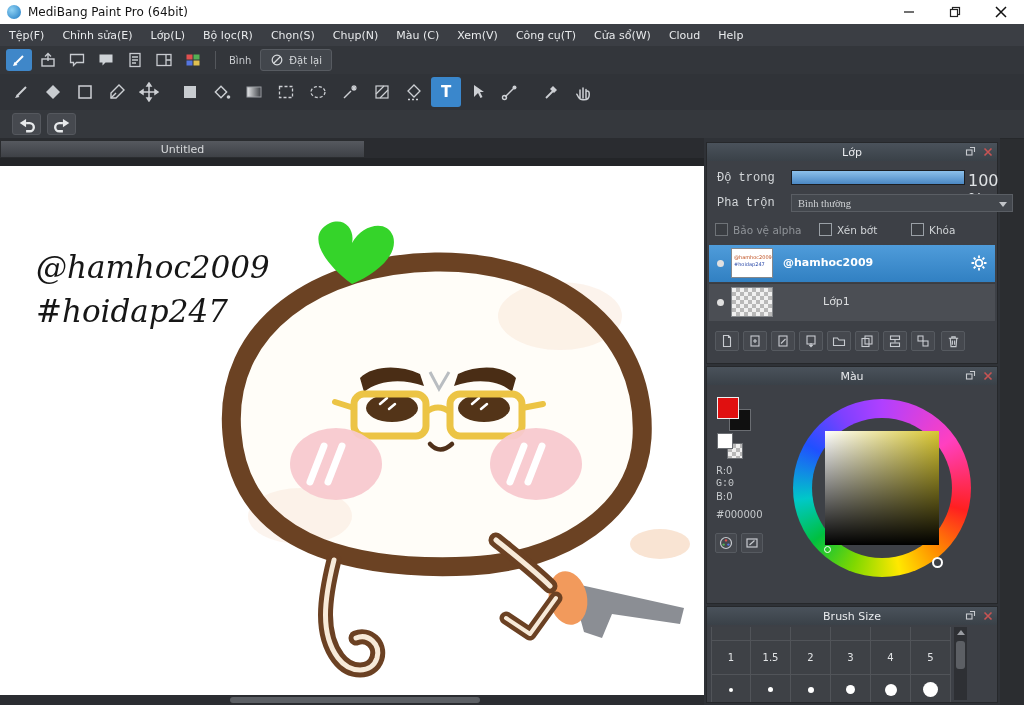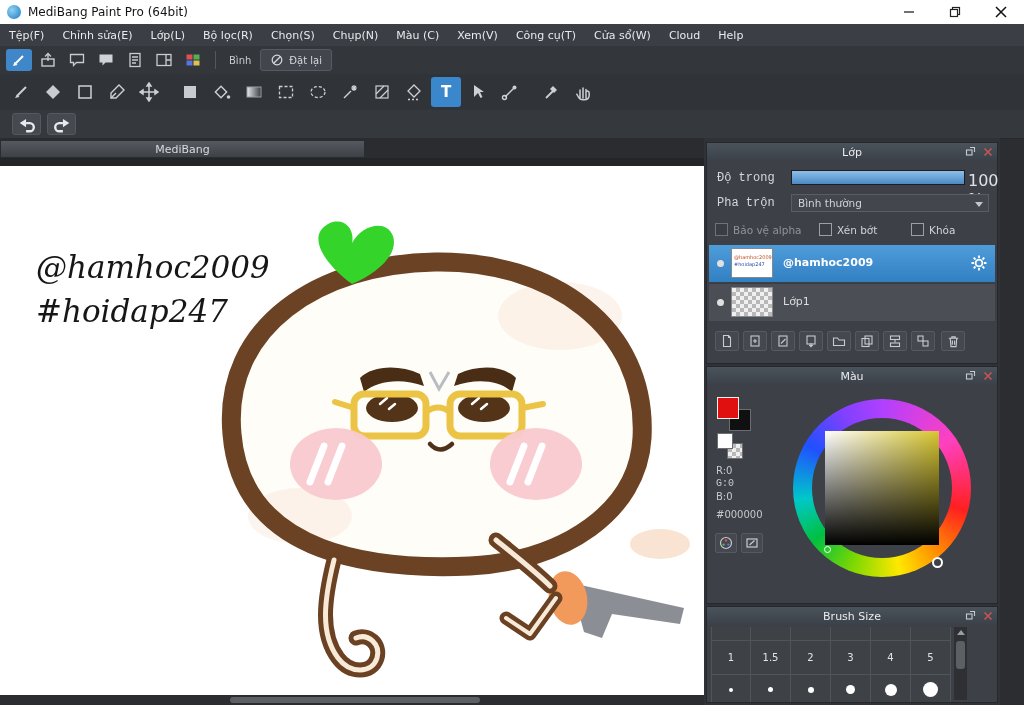--- a/index.html
+++ b/index.html
@@ -45,35 +45,35 @@
   .side{position:absolute;top:138px;left:704px;width:296px;bottom:0;background:#2f3237;}
   .panel{position:absolute;left:2px;width:292px;background:#3d4046;border:1px solid #26282b;box-sizing:border-box;}
   .panel-header{height:18px;background:linear-gradient(#4a525b,#3a4148);display:flex;align-items:center;position:relative;}
   .panel-title{flex:1;text-align:center;font-size:11px;color:#e9ebee;}
   .panel-icons{position:absolute;right:3px;top:2px;display:flex;gap:4px;}
   .ph-btn{width:13px;height:13px;display:flex;align-items:center;justify-content:center;}
   .p-label{position:absolute;font-size:12px;color:#d4d7da;font-family:Liberation Mono, monospace;}
   .slider{position:absolute;left:84px;top:27px;width:172px;height:13px;background:#26282c;border:1px solid #1c1e21;}
   .slider-fill{width:100%;height:100%;background:linear-gradient(#8cc0ea,#4b88c4);}
   .slider-val{position:absolute;left:261px;top:28px;font-size:16px;color:#dfe2e5;}
-  .dropdown{position:absolute;left:84px;top:51px;width:198px;height:18px;background:#43474d;border:1px solid #5a5e64;box-sizing:border-box;display:flex;align-items:center;font-size:10.5px;color:#d0d3d6;padding-left:6px;}
+  .dropdown{position:absolute;left:84px;top:51px;width:222px;height:18px;background:#43474d;border:1px solid #5a5e64;box-sizing:border-box;display:flex;align-items:center;font-size:10.5px;color:#d0d3d6;padding-left:6px;font-family:Liberation Serif, serif;}
   .dd-chevron{position:absolute;right:5px;top:7px;width:0;height:0;border-left:4px solid transparent;border-right:4px solid transparent;border-top:5px solid #c2c5c9;}
   .cbrow{position:absolute;top:80px;left:0;width:100%;height:16px;}
   .cb{position:absolute;display:flex;align-items:center;gap:5px;font-size:10.5px;color:#d0d3d6;}
   .cb .box{width:11px;height:11px;border:1px solid #9aa0a6;background:#3a3d42;}
   .cb.dim{color:#8f9398;}
   .cb.dim .box{border-color:#6f7378;}
   .layer-row{position:absolute;left:2px;width:286px;height:37px;}
   .layer-row.selected{background:linear-gradient(#4f9cda,#3180c2);}
   .layer-row.normal{background:#4b4e54;border-top:1px solid #3a3d42;}
   .vis-dot{position:absolute;left:8px;top:15px;width:7px;height:7px;border-radius:50%;background:#e0e0e0;}
   .layer-thumb{position:absolute;left:22px;top:3px;width:42px;height:30px;border:1px solid #85888c;box-sizing:border-box;}
   .layer-name{position:absolute;left:74px;top:11px;font-size:11px;}
   .layer-row.selected .layer-name{color:#ffffff;font-weight:bold;}
-  .layer-row.normal .layer-name{color:#dcdee0;}
+  .layer-row.normal .layer-name{color:#dcdee0;margin-left:40px;}
   .gear{position:absolute;right:7px;top:9px;}
   .lbtn{position:absolute;top:188px;width:24px;height:20px;background:#45484e;border:1px solid #565a60;border-radius:2px;display:flex;align-items:center;justify-content:center;box-sizing:border-box;}
   .checker{background-image:conic-gradient(#b8b8b8 25%,#f0f0f0 0 50%,#b8b8b8 0 75%,#f0f0f0 0);background-size:8px 8px;}
   
   .swatch{position:absolute;box-sizing:border-box;}
   .rgb-line{position:absolute;left:9px;font-size:10px;color:#c6c9cc;}
   .cp-btn{position:absolute;width:22px;height:20px;background:#45484e;border:1px solid #565a60;border-radius:2px;display:flex;align-items:center;justify-content:center;box-sizing:border-box;}
   .hue-ring{position:absolute;left:86px;top:32px;width:178px;height:178px;border-radius:50%;
     background:conic-gradient(#b040ff,#ff40c0 55deg,#ff2020 105deg,#ff9000 140deg,#ffe800 168deg,#80d800 200deg,#00c040 232deg,#00c8c8 262deg,#2050ff 300deg,#8040ff 332deg,#b040ff 360deg);}
   .hue-inner{position:absolute;left:105px;top:51px;width:140px;height:140px;border-radius:50%;background:#3d4046;}
@@ -312,21 +312,21 @@
       <svg class="icon" width="20" height="18" viewBox="0 0 22 18">
           <polygon points="19,8 12,3.5 12,12.5" fill="#e8eaec"></polygon>
           <path d="M12,8 h-4 a4.5,4.5 0 0 0 0 9 h4" stroke="#e8eaec" stroke-width="2.6" fill="none"></path>
         </svg>
     </div>
   </div>
 
   <div class="canvas-region">
     <div class="tab-strip">
       <div class="canvas-tab">
-        <span>MediBang</span>
+        <span>Untitled</span>
       </div>
     </div>
 
     <div class="canvas-white">
       <svg width="710" height="529" viewBox="0 0 710 529">
 
         <text x="36" y="112" font-size="31" font-family="DejaVu Serif, serif" font-style="italic" fill="#161616">@hamhoc2009</text>
         <text x="36" y="156" font-size="31" font-family="DejaVu Serif, serif" font-style="italic" fill="#161616">#hoidap247</text>
 
         <path d="M 232,268 C 222,160 320,98 435,96 C 550,94 648,160 642,272 C 638,345 565,395 470,400 C 380,404 242,392 232,268 Z" fill="#fffdf8"></path>

